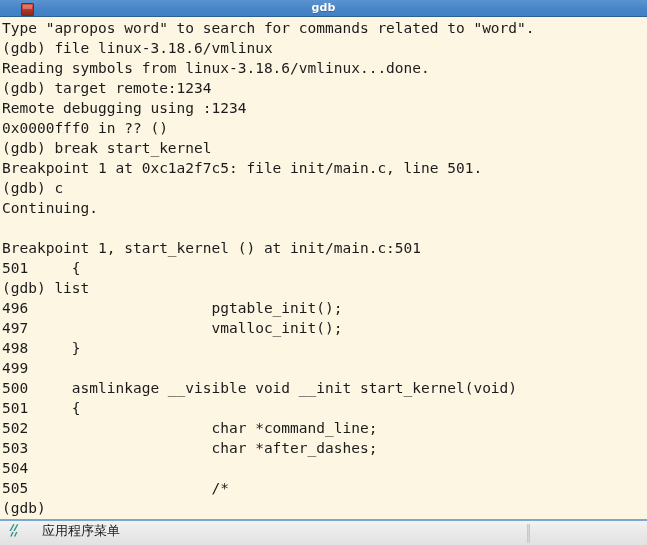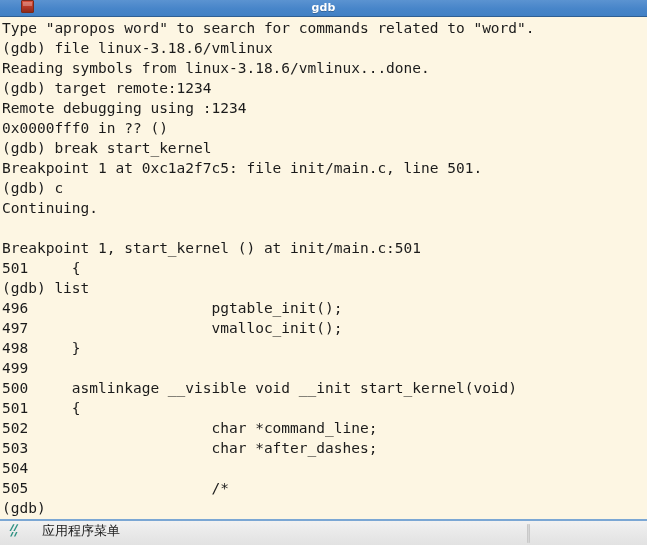--- a/index.html
+++ b/index.html
@@ -24,21 +24,21 @@
   }
 
   
   .titlebar {
     height: 17px;
     flex: 0 0 17px;
     background: linear-gradient(to bottom, #5b93d1 0%, #4785c9 55%, #4180c4 100%);
     border-bottom: 1px solid #2f5f93;
     box-sizing: border-box;
     display: flex;
-    align-items: flex-start;
+    align-items: flex-end;
     position: relative;
     padding: 0 19px;
   }
   .title-icon {
     width: 13px;
     height: 13px;
     flex: 0 0 13px;
     margin-left: 2px;
     border: 1px solid #7a2a1c;
     box-sizing: border-box;

